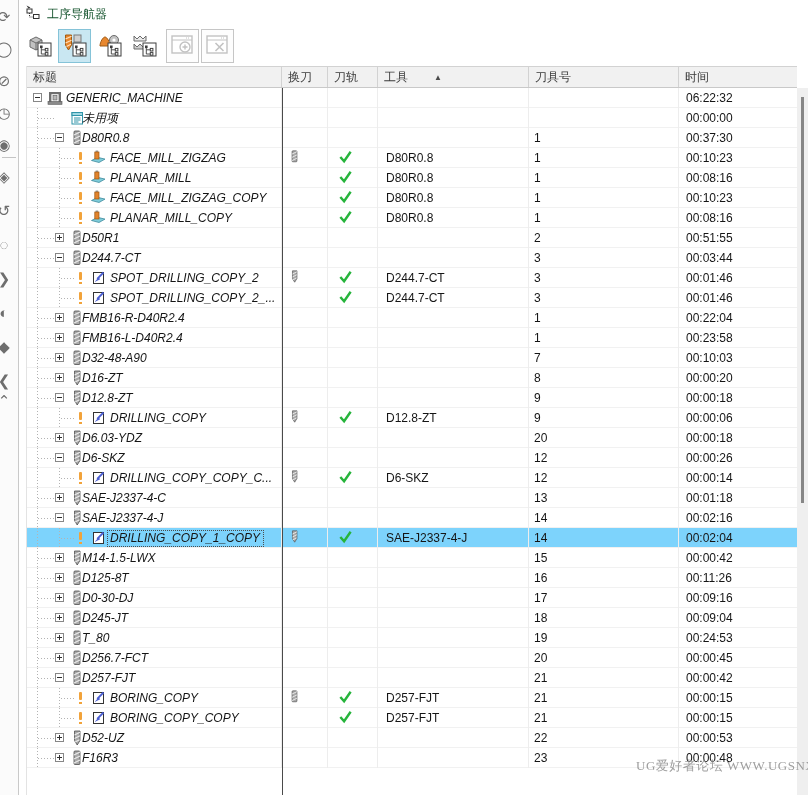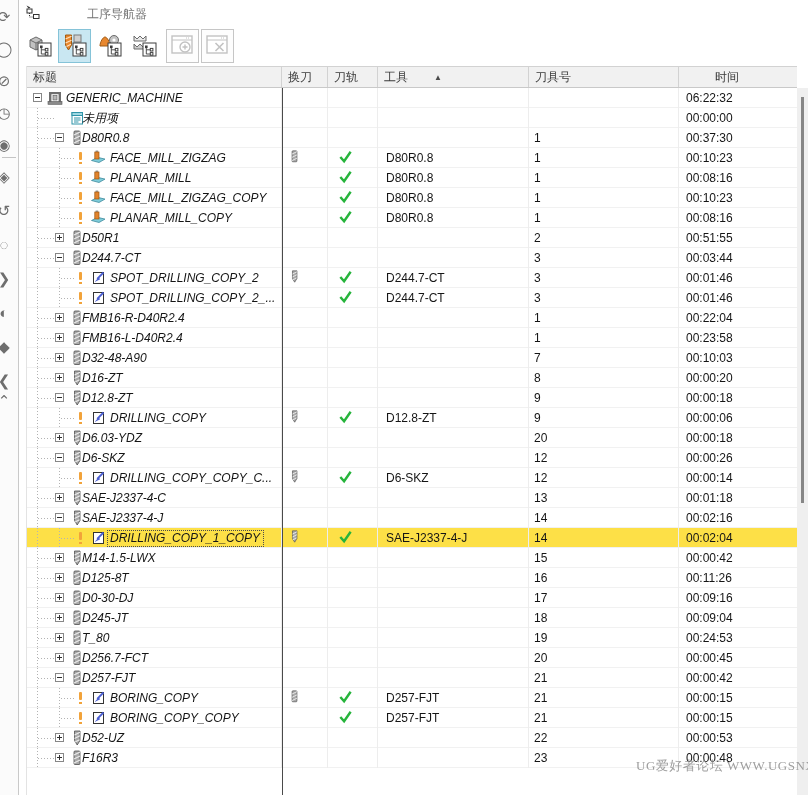--- a/index.html
+++ b/index.html
@@ -10,46 +10,46 @@
   
   .resource-bar { position:absolute; left:0; top:0; width:19px; height:795px;
     background:#fbfbfb; border-right:1px solid #c9c9c9; overflow:hidden; }
   .rb-icon { position:absolute; left:-8px; width:24px; height:24px; color:#6e6e6e;
     font-size:15px; line-height:22px; text-align:center; }
   .rb-div { position:absolute; left:2px; width:14px; height:1px; background:#c4c4c4; }
 
   
   .panel-head { position:absolute; left:25px; top:5px; height:18px;
     display:flex; align-items:center; gap:6px; }
-  .panel-title { font-size:12px; color:#737373;margin-left:40px; }
+  .panel-title { font-size:12px; color:#14532d; }
 
   
   .toolbar { position:absolute; left:23px; top:29px; display:flex; gap:2px; }
   .tb-btn { width:33px; height:34px; display:flex; align-items:center; justify-content:center;
     border:1px solid transparent; background:transparent; }
   .tb-btn svg { width:26px; height:26px; }
   .tb-btn.selected { background:#c9e7f2; border-color:#85c3d8; }
   .tb-btn.disabled { border-color:#c6c6c6; background:#fdfdfd; }
   .tb-btn.gap { margin-left:3px; }
 
   
   .table { position:absolute; left:26px; top:66px; width:771px; height:729px;
     background:#fff; border-left:1px solid #e3e3e3; overflow:hidden; }
   .grid { display:grid; grid-template-columns:255px 46px 50px 151px 150px 1fr; }
   .thead { height:22px; background:#f1f1f1; border-top:1px solid #d2d2d2;
     border-bottom:1px solid #c9c9c9; }
   .hcell { display:flex; align-items:center; font-size:12px; color:#3a3a3a;
     padding-left:6px; box-shadow:inset -1px 0 #d2d2d2; white-space:nowrap; overflow:hidden; }
-  .hcell:last-child { box-shadow:none;margin-left:30px; }
+  .hcell:last-child { box-shadow:none; }
   .sort { font-size:8px; color:#4a4a4a; margin-left:26px; }
 
   .tbody { position:relative; }
   .trow { height:20px; position:relative; background:#fff;
     box-shadow:inset 0 -1px #f1f1f1; }
-  .trow.selected { background:#fde047; }
+  .trow.selected { background:#7dd3fc; }
   .cell { position:relative; display:flex; align-items:center; font-size:12px;
     color:#151515; white-space:nowrap; overflow:hidden; box-shadow:inset -1px 0 #ededed; }
   .cell:last-child { box-shadow:none; }
   .tool-cell  { padding-left:8px; }
   .toolno-cell{ padding-left:5px; }
   .time-cell  { padding-left:7px; }
   .change-cell{ padding-left:6px; }
   .path-cell  { padding-left:10px; }
   .change-cell svg { width:13px; height:15px; }
   .path-cell svg { width:15px; height:15px; }

